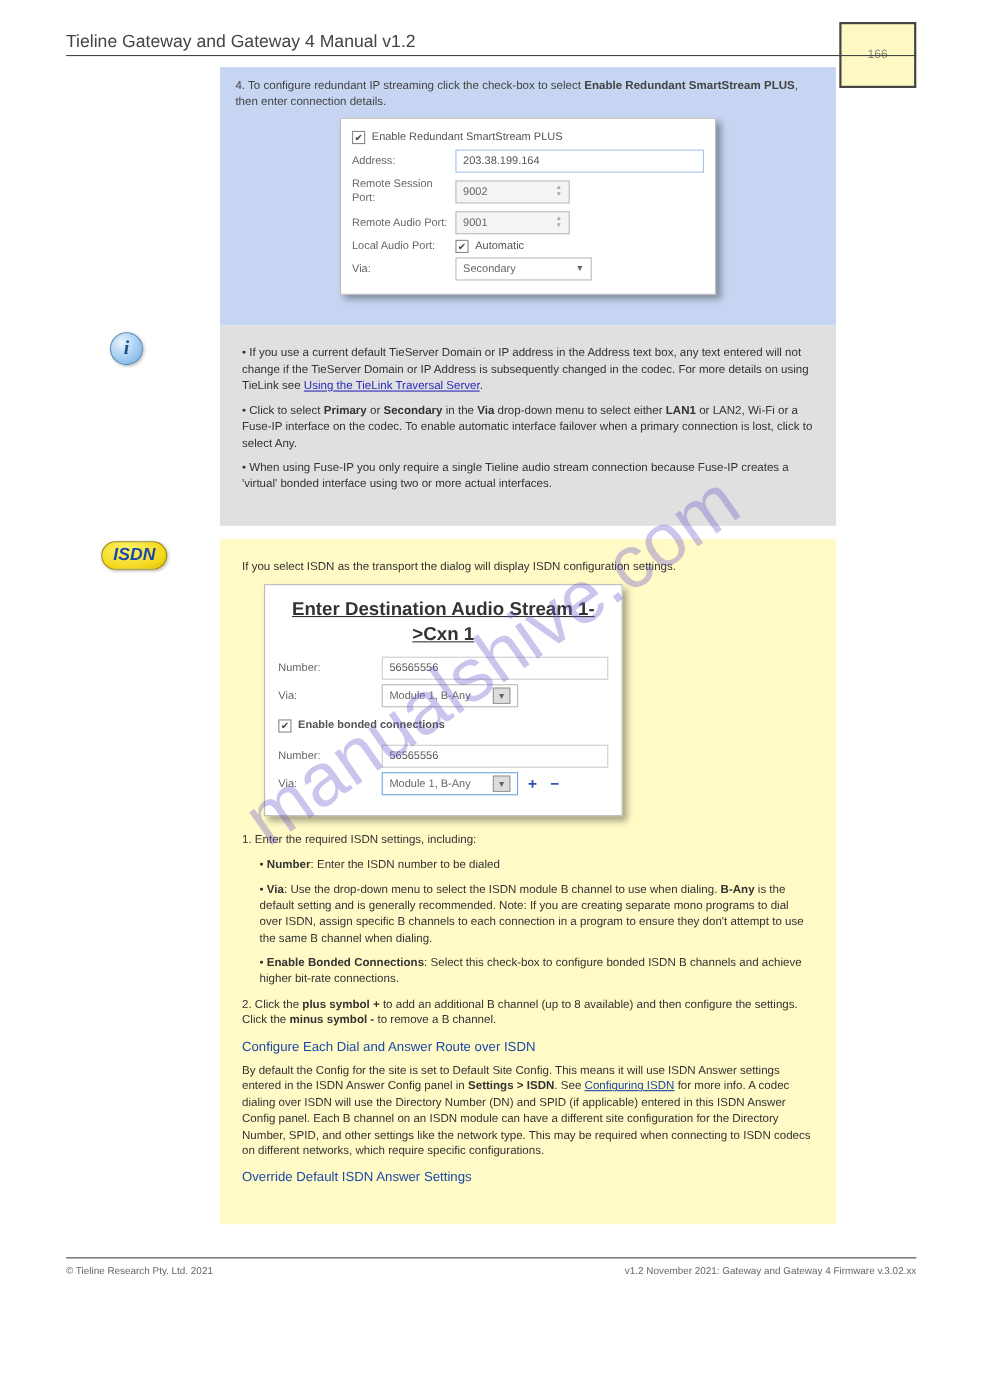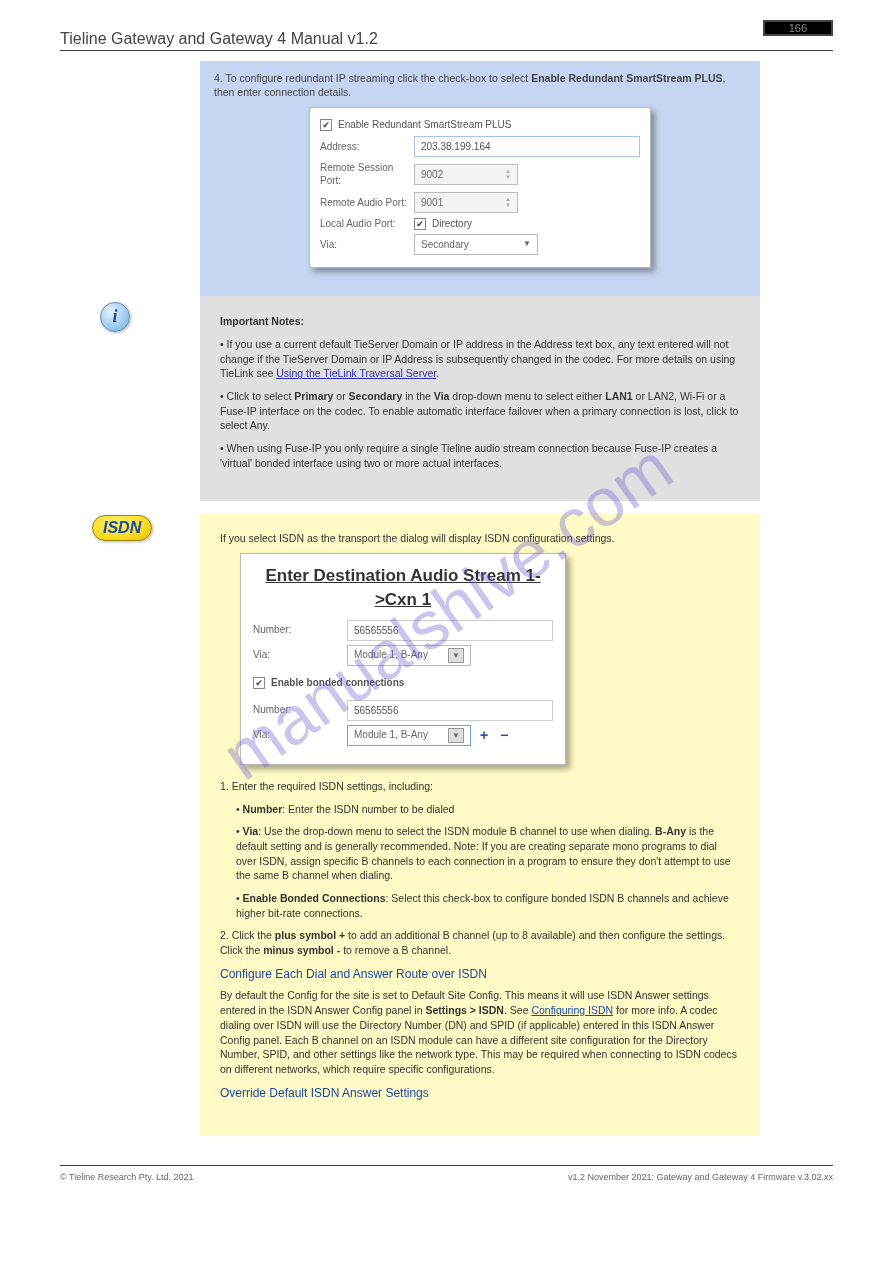--- a/index.html
+++ b/index.html
@@ -25,24 +25,24 @@
     left: 0;
     top: -20px;
     font-size: 16px;
     color: #444;
   }
   .page-box {
     position: absolute;
     right: 0;
     top: -30px;
     border: 2px solid #444;
-    padding: 0 24px;
+    padding: 22px 24px;
     font-size: 11px;
     color: #888;
-    background: #000000;
+    background: #fef9c3;
   }
   .content {
     margin-left: 140px;
     width: 560px;
   }
   .blue-panel {
     background: #c6d5f1;
     padding: 10px 14px 20px 14px;
     color: #444;
     font-size: 10.5px;
@@ -281,36 +281,35 @@
             <span>9001</span>
             <span class="spinner">
                 <span>▲</span>
                 <span>▼</span>
               </span>
           </div>
         </div>
         <div class="img-row">
           <span class="lbl">Local Audio Port:</span>
           <span class="chk">✔</span>
-          <span>Directory</span>
+          <span>Automatic</span>
         </div>
         <div class="img-row">
           <span class="lbl">Via:</span>
           <div class="dropdown">
             <span>Secondary</span>
             <span style="font-size:8px;">▼</span>
           </div>
         </div>
       </div>
     </div>
 
     <div class="rel">
       <div class="info-badge" style="left:-100px;top:6px;">i</div>
       <div class="gray-panel">
-        <p><span class="note-title">Important Notes:</span></p>
         <p>• <span>If you use a current default TieServer Domain or IP address in the Address text box, any text entered will not change if the TieServer Domain or IP Address is subsequently changed in the codec. For more details on using TieLink see</span> <a href="#">Using the TieLink Traversal Server</a><span>.</span></p>
         <p>• <span>Click to select</span> <span class="bold">Primary</span> <span>or</span> <span class="bold">Secondary</span> <span>in the</span> <span class="bold">Via</span> <span>drop-down menu to select either</span> <span class="bold">LAN1</span> <span>or</span> <span>LAN2, Wi-Fi or a Fuse-IP interface on the codec. To enable automatic interface failover when a primary connection is lost, click to select Any.</span></p>
         <p>• <span>When using Fuse-IP you only require a single Tieline audio stream connection because Fuse-IP creates a 'virtual' bonded interface using two or more actual interfaces.</span></p>
       </div>
     </div>
 
     <div style="height:12px;"></div>
 
     <div class="rel">
       <div class="isdn-badge" style="left:-108px;top:2px;">ISDN</div>

